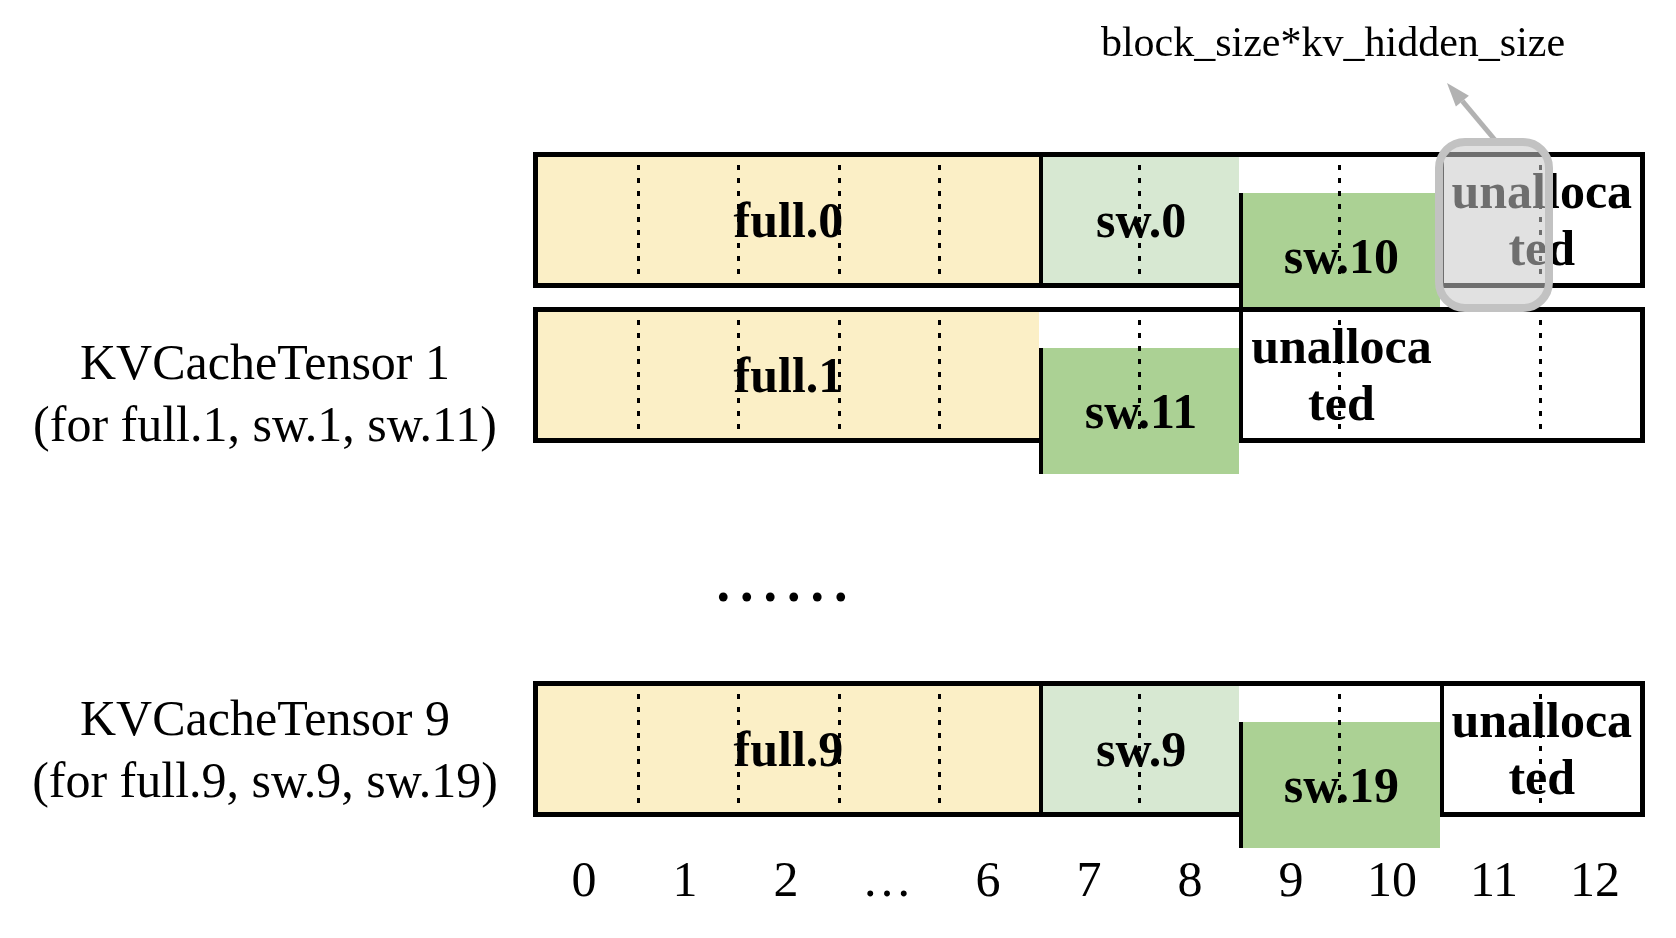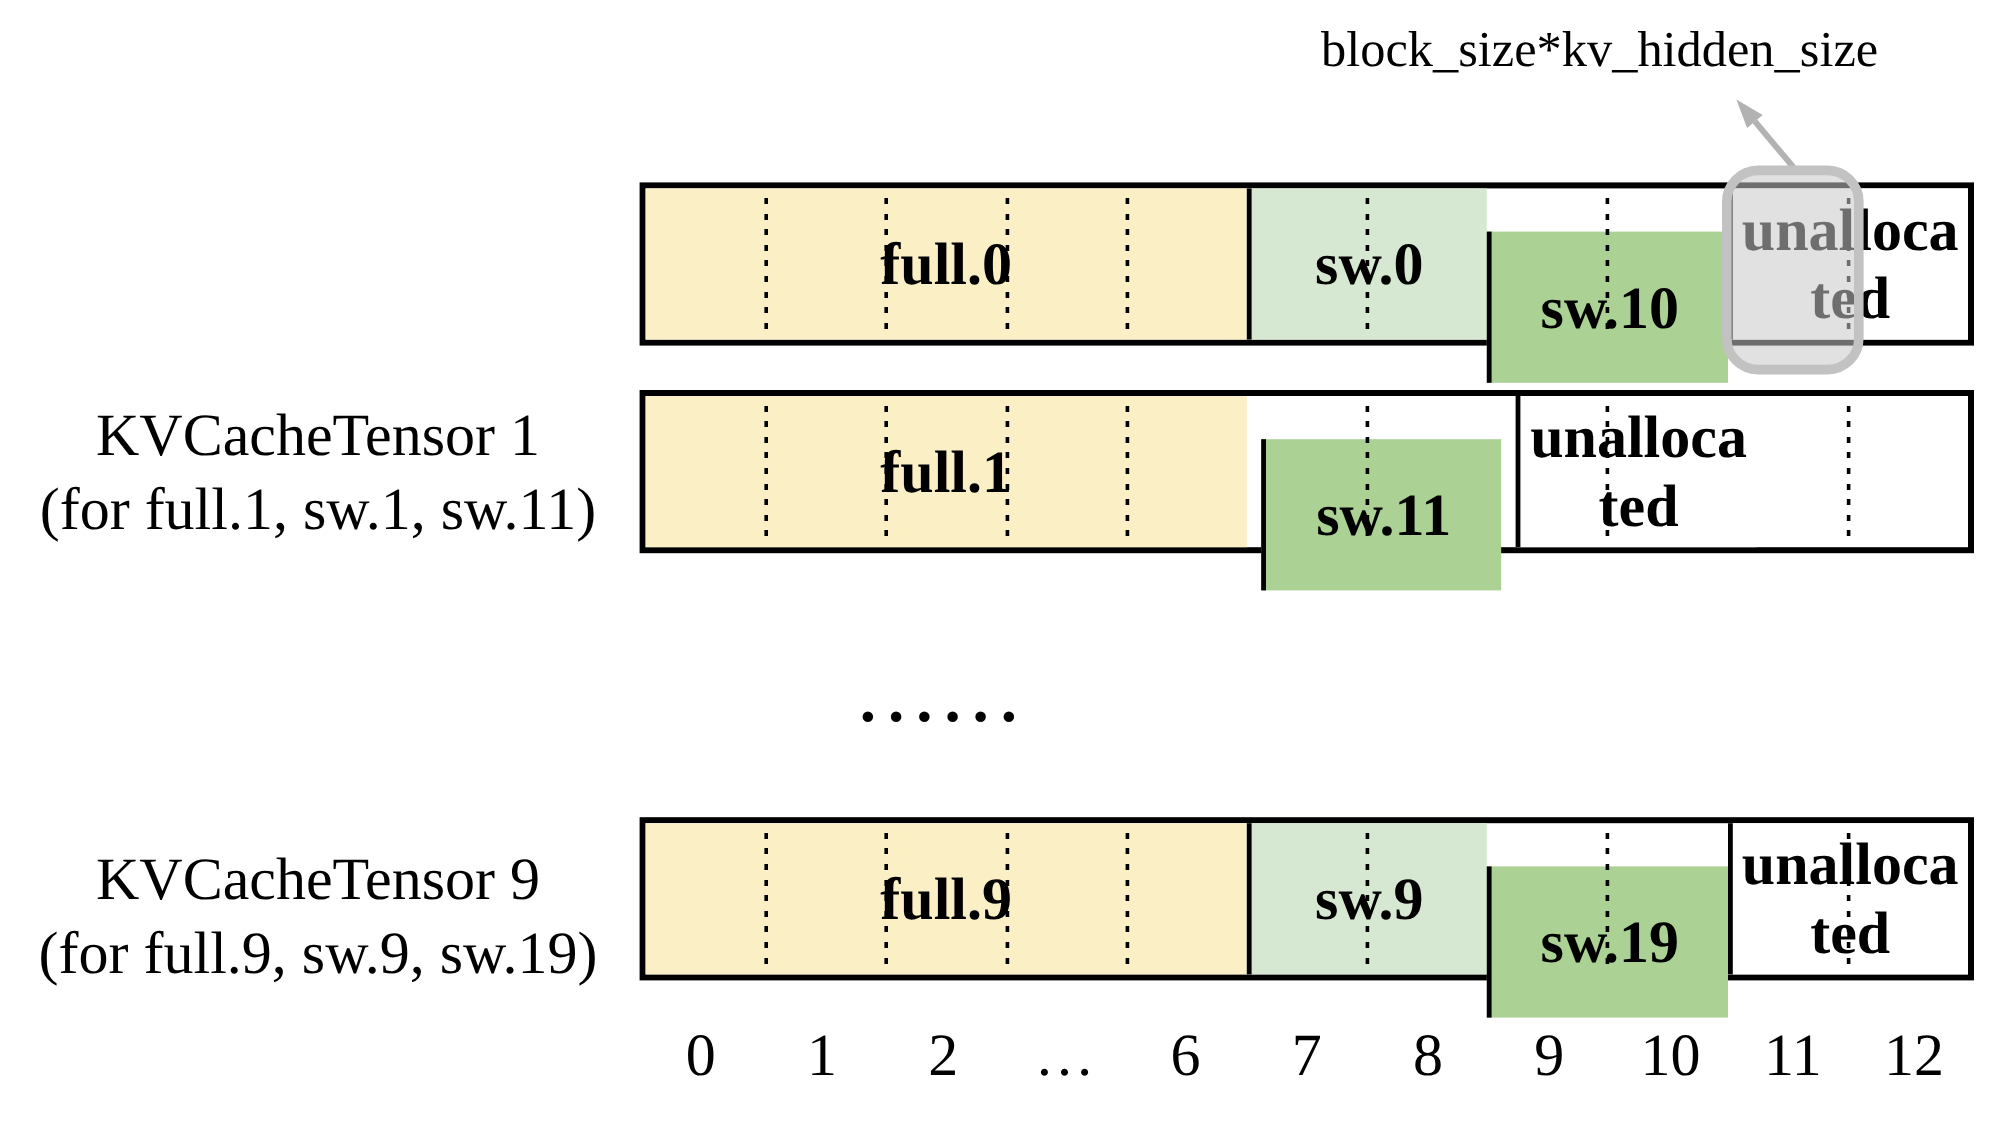--- a/index.html
+++ b/index.html
@@ -101,42 +101,42 @@
     <i class="dot-sep p4"></i>
     <i class="dot-sep p6"></i>
     <i class="dot-sep p8"></i>
     <i class="dot-sep p10"></i>
   </div>
 
   <div class="row-label" style="top:325px;">
     <div>KVCacheTensor 1</div>
     <div>(for full.1, sw.1, sw.11)</div>
   </div>
-  <div class="bar" style="top:325px;gap:12px;">
+  <div class="bar" style="top:307px;">
     <div class="seg full">
       <span class="seg-label">full.1</span>
     </div>
     <div class="seg swd">
       <span class="seg-label">sw.11</span>
     </div>
     <div class="seg unalloc">
       <span class="seg-label">unallocated</span>
     </div>
     <i class="dot-sep p1"></i>
     <i class="dot-sep p2"></i>
     <i class="dot-sep p3"></i>
     <i class="dot-sep p4"></i>
     <i class="dot-sep p6"></i>
     <i class="dot-sep p8"></i>
     <i class="dot-sep p10"></i>
   </div>
 
   <div class="rows-ellipsis">......</div>
 
-  <div class="row-label" style="top:695px;">
+  <div class="row-label" style="top:681px;">
     <div>KVCacheTensor 9</div>
     <div>(for full.9, sw.9, sw.19)</div>
   </div>
   <div class="bar" style="top:681px;">
     <div class="seg full">
       <span class="seg-label">full.9</span>
     </div>
     <div class="seg swl">
       <span class="seg-label">sw.9</span>
     </div>

